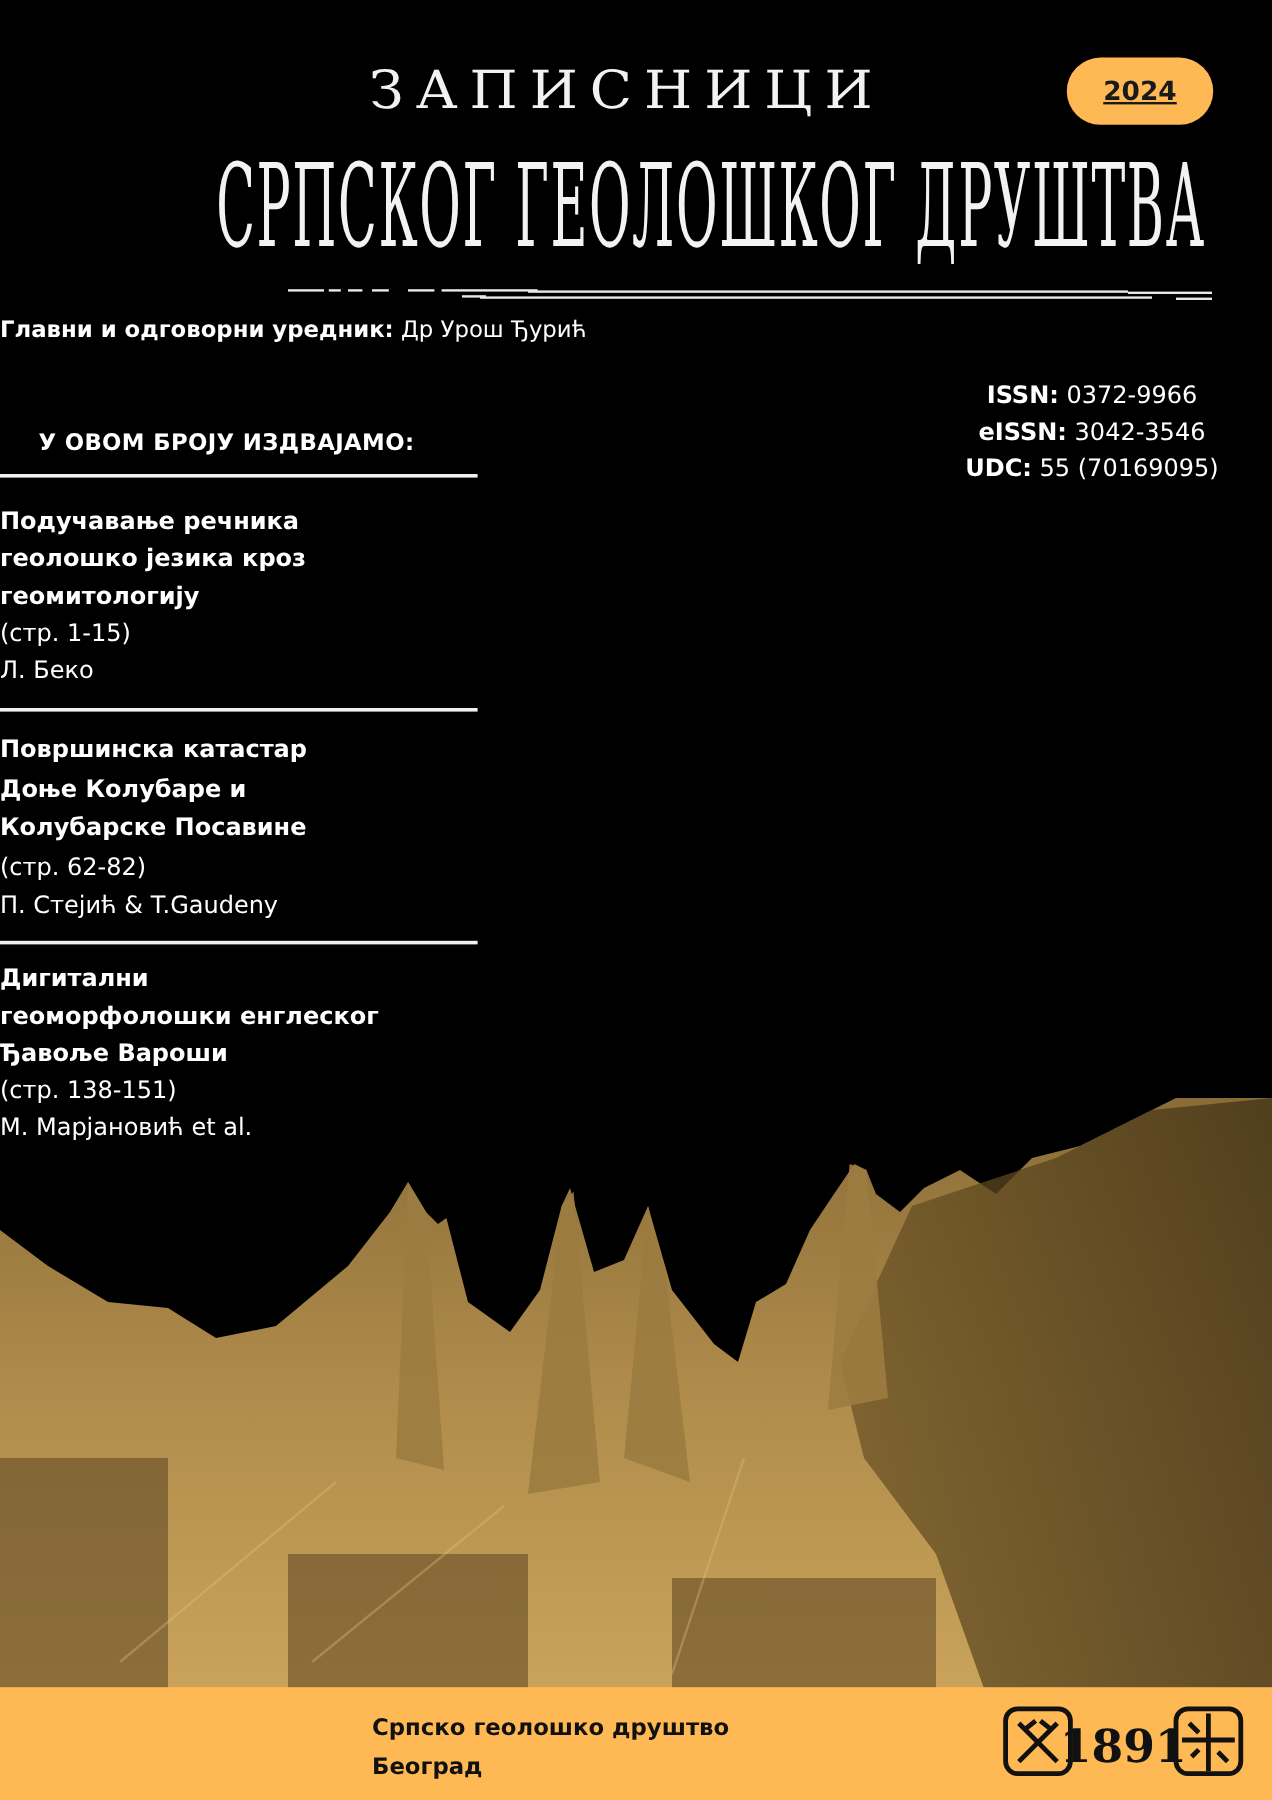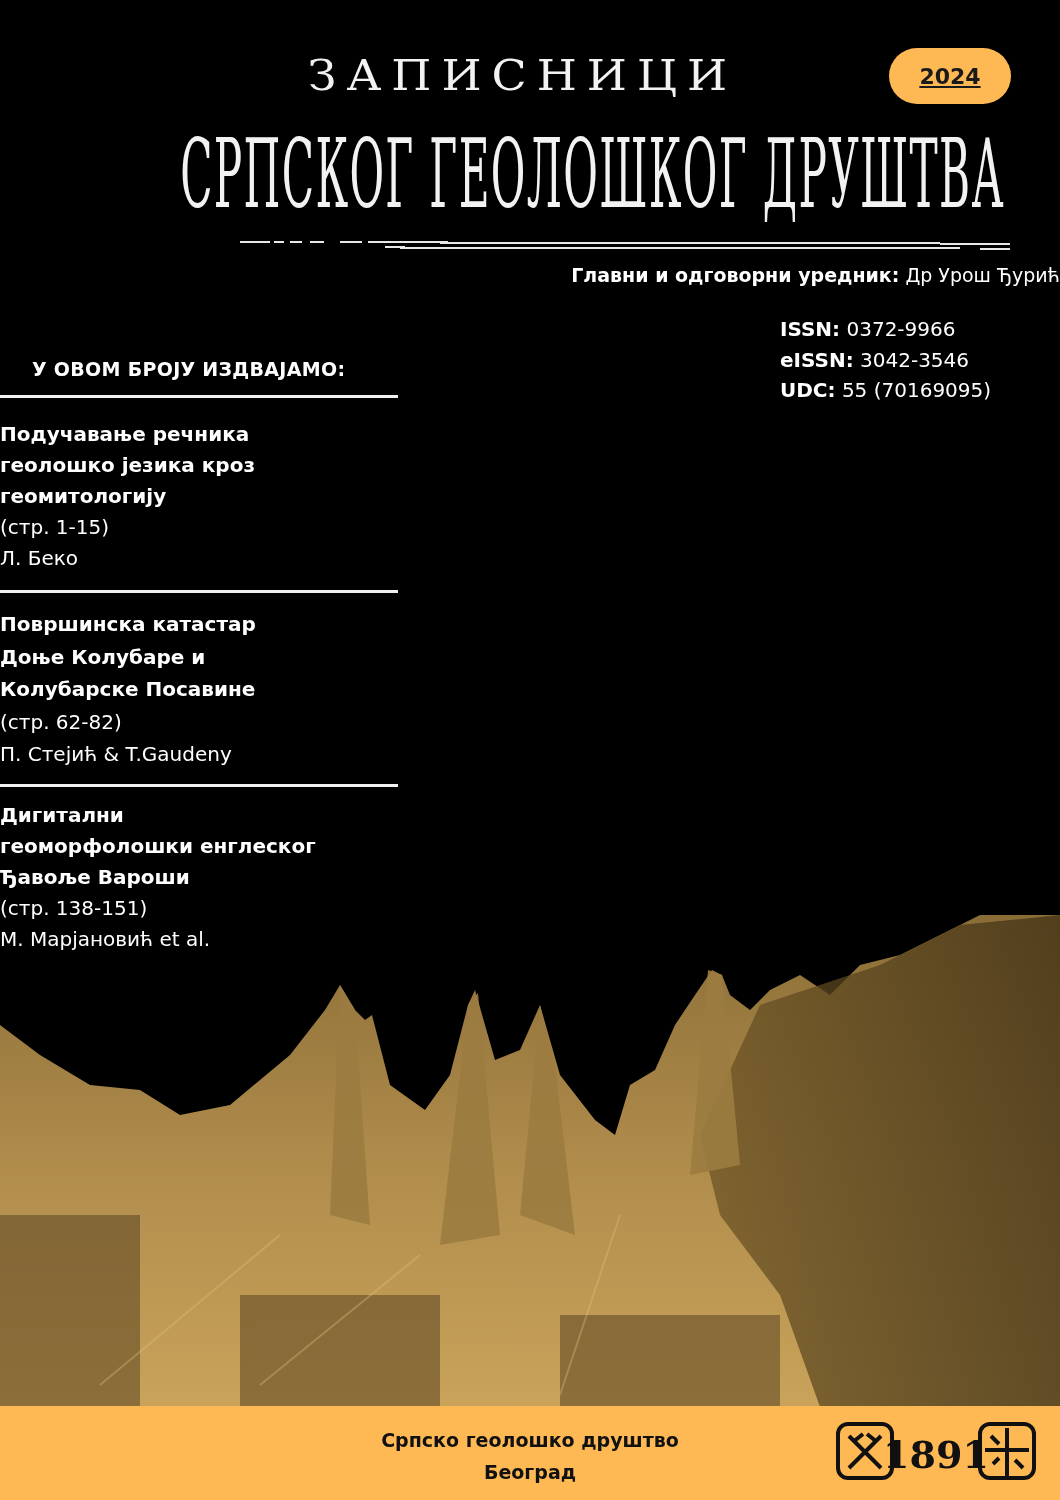--- a/index.html
+++ b/index.html
@@ -19,35 +19,35 @@
       color: #f2f2f2; transform: scaleX(0.66) scaleY(1.5); transform-origin: 50% 0;
       white-space: nowrap; font-weight: normal;
     }
     .badge {
       left: 889px; top: 48px; width: 122px; height: 56px; border-radius: 28px;
       background: #ffb954; color: #1a1a1a; font-weight: bold; font-size: 22px;
       display: flex; align-items: center; justify-content: center; text-decoration: underline;
     }
     .rule-grunge { left: 240px; top: 238px; width: 772px; height: 14px; }
     .editor {
-      left: 0; width: 1060px; top: 264px; text-align: right; font-size: 19px;
+      left: 0; width: 1060px; top: 264px; text-align: left; font-size: 19px;
     }
     .editor b { font-weight: bold; }
-    .ids { left: 780px; width: 260px; top: 314px; text-align: left; font-size: 20px; line-height: 30.5px; }
+    .ids { left: 780px; width: 260px; top: 314px; text-align: center; font-size: 20px; line-height: 30.5px; }
     .ids b { font-weight: bold; }
     .section-head { left: 32px; top: 358px; font-size: 19px; font-weight: bold; letter-spacing: 0.3px; }
     .hr { left: 0; width: 398px; height: 3px; background: #f0f0f0; }
     .article { left: 0; width: 364px; text-align: left; font-size: 20px; line-height: 31px; }
     .article .t { font-weight: bold; }
     .photo { left: 0; top: 915px; width: 1060px; height: 492px; }
     .footer {
       left: 0; top: 1406px; width: 1060px; height: 94px; background: #ffb954;
     }
     .footer-text {
-      left: 310px; width: 440px; top: 1424px; text-align: center; color: #111;
+      left: 310px; width: 440px; top: 1424px; color: #111;
       font-weight: bold; font-size: 19px; line-height: 32px;
     }
     .logo { left: 835px; top: 1420px; width: 202px; height: 62px; }
   </style>
 </head>
 <body>
 
 <div class="abs title-top">ЗАПИСНИЦИ</div>
 <div class="abs title-main">СРПСКОГ ГЕОЛОШКОГ ДРУШТВА</div>
 <div class="abs badge">2024</div>

